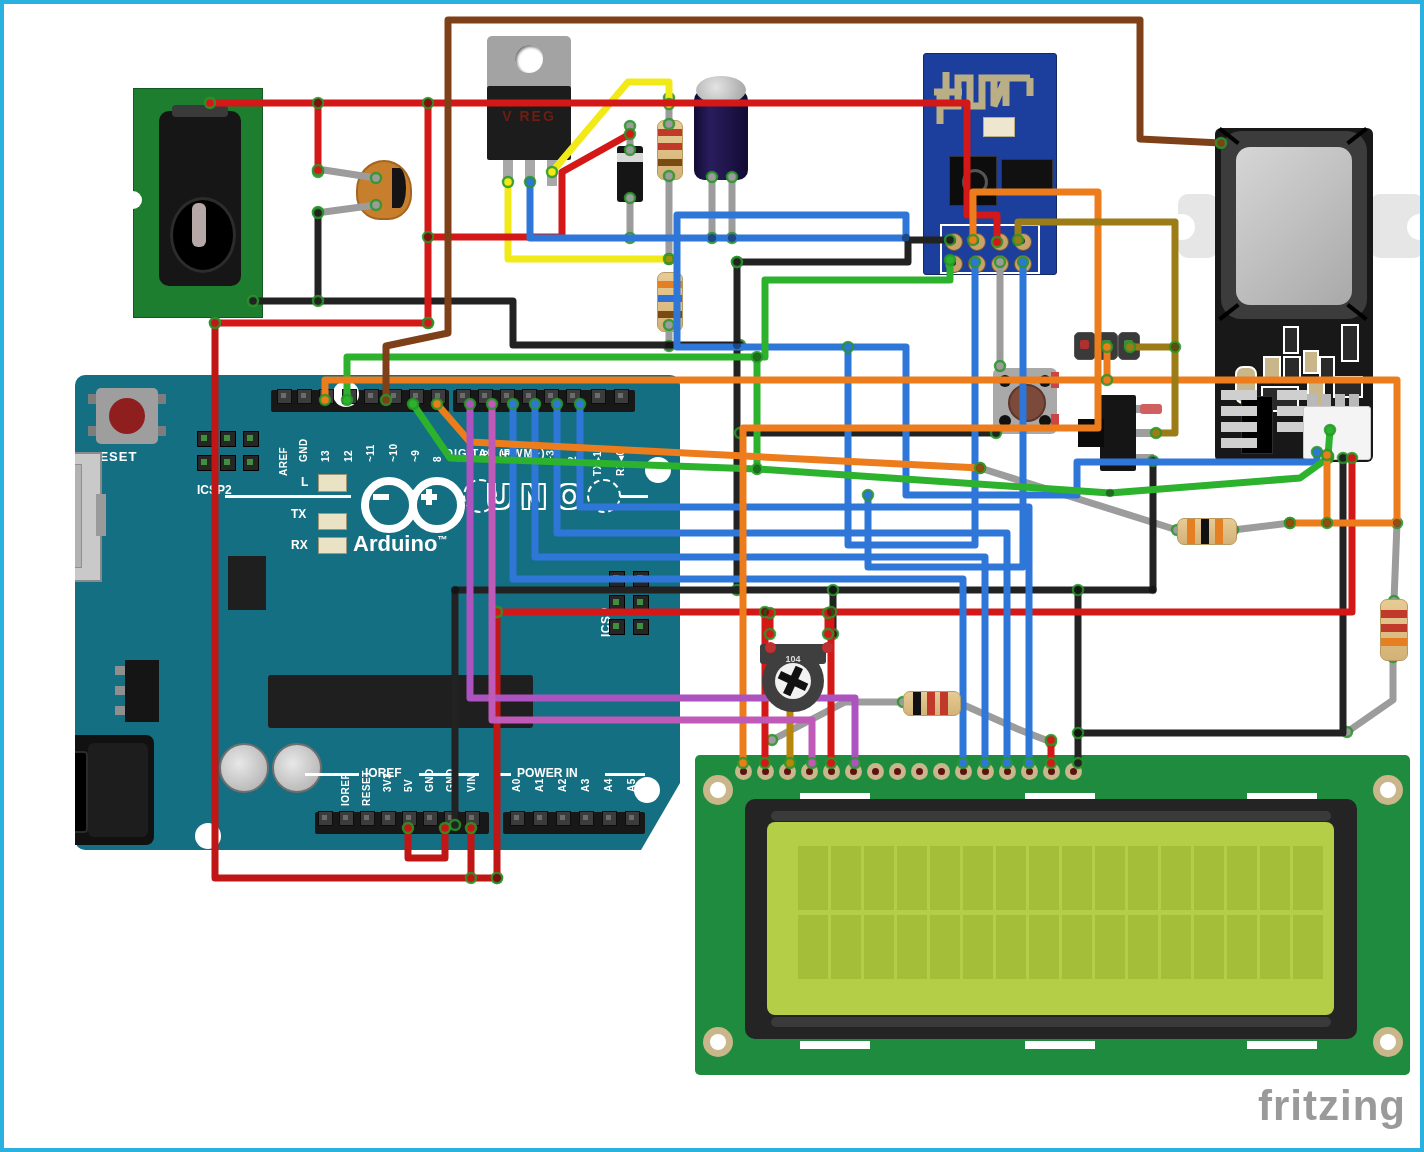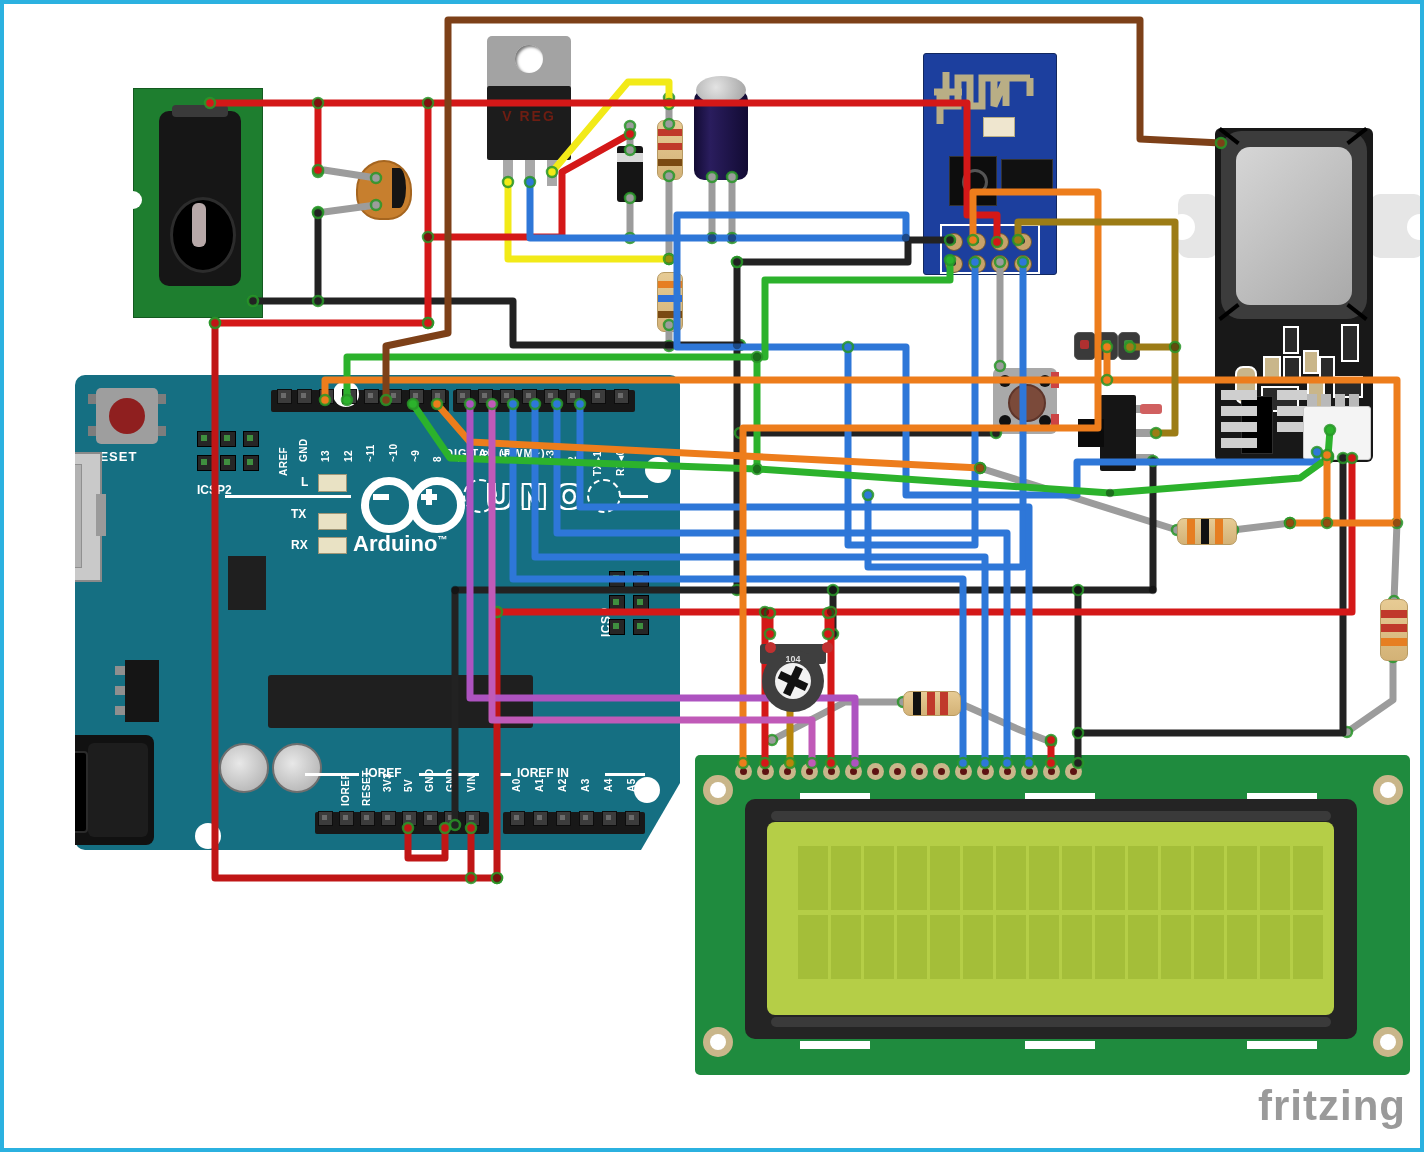--- a/index.html
+++ b/index.html
@@ -280,21 +280,21 @@
 
   <div class="hole" style="left:258px;top:6px;width:26px;height:26px;"></div>
   <div class="hole" style="left:570px;top:82px;width:26px;height:26px;"></div>
   <div class="hole" style="left:120px;top:448px;width:26px;height:26px;"></div>
   <div class="hole" style="left:559px;top:402px;width:26px;height:26px;"></div>
 
   <div class="wline" style="left:230px;top:398px;width:54px;"></div>
   <div class="wtxt" style="left:290px;top:391px;font-size:12px;">IOREF</div>
   <div class="wline" style="left:344px;top:398px;width:60px;"></div>
   <div class="wline" style="left:420px;top:398px;width:16px;"></div>
-  <div class="wtxt" style="left:442px;top:391px;font-size:12px;">IOREF IN</div>
+  <div class="wtxt" style="left:442px;top:391px;font-size:12px;">POWER IN</div>
   <div class="wline" style="left:530px;top:398px;width:40px;"></div>
   <div class="strip" style="left:240px;top:437px;width:174px;height:22px;"></div>
   <div class="strip" style="left:428px;top:437px;width:142px;height:22px;"></div>
 <div class="pinsq" style="left: 202px; top: 14px;">
       <i></i>
     </div>
     <div class="pinsq" style="left: 222px; top: 14px;">
       <i></i>
     </div>
     <div class="pinsq" style="left: 244px; top: 14px;">

